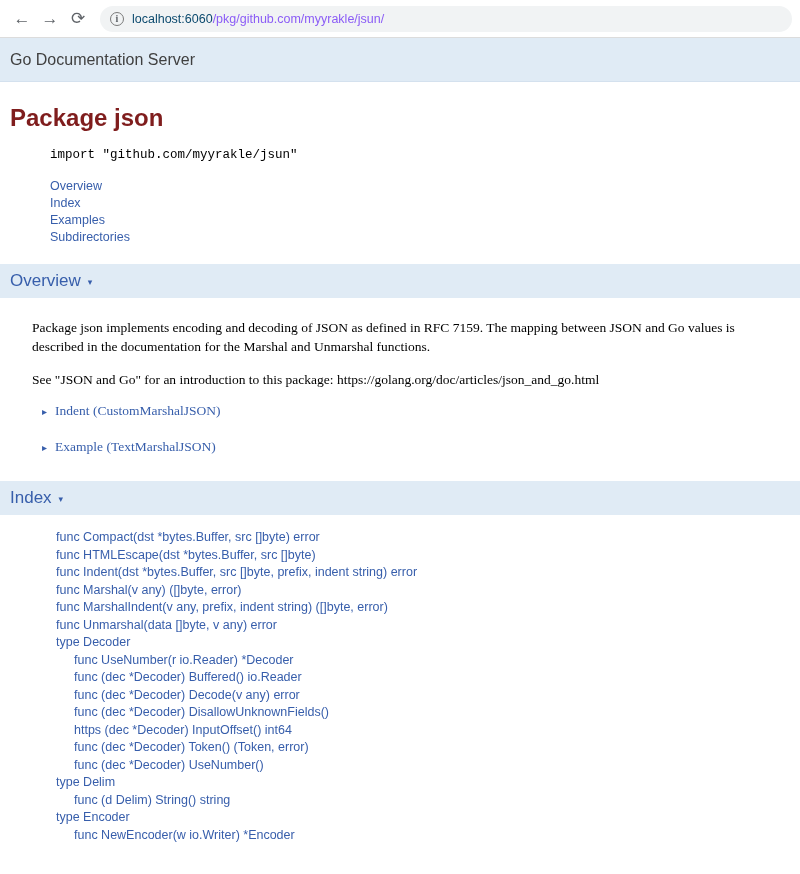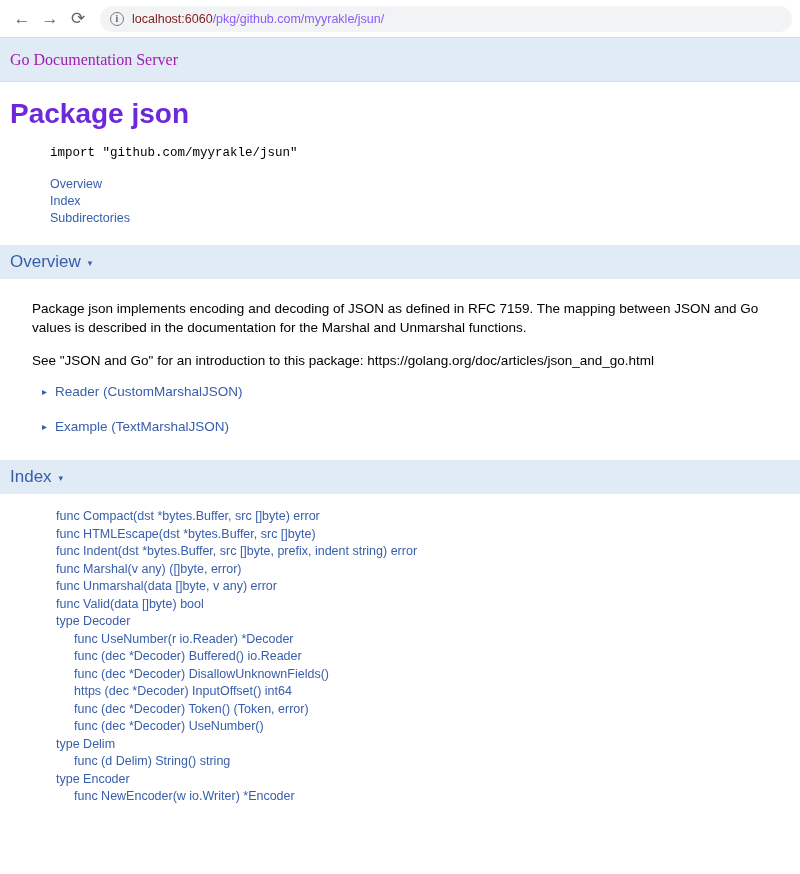--- a/index.html
+++ b/index.html
@@ -50,47 +50,47 @@
     font-family: "Liberation Serif", serif;
     font-weight: bold;
     margin-right: 8px;
     flex: none;
   }
   .url-text {
     font-size: 12.5px;
     color: #202124;
     white-space: nowrap;
   }
-  .url-text .host { color: #7f1d1d; }
+  .url-text .host { color: #0c4a6e; }
   .url-text .path { color: #8b5cf6; }
 
   
   .site-header {
     height: 44px;
     background: #e0ebf5;
     display: flex;
     align-items: center;
     padding: 0 10px;
     border-bottom: 1px solid #d4e1ee;
   }
   .site-title {
     font-size: 16px;
-    color: #a21caf;
-    font-family: Liberation Serif, serif;
+    color: #404040;
+    font-family: Liberation Sans, sans-serif;
   }
 
   
   .content {
     padding: 0 10px;
   }
   h1.pkg-title {
-    font-size: 28px;
-    color: #6d28d9;
+    font-size: 24px;
+    color: #7f1d1d;
     font-family: "Liberation Sans", sans-serif;
-    margin: 16px 0 16px 0;
+    margin: 22px 0 16px 0;
     font-weight: bold;
   }
   .import-line {
     font-family: "Liberation Mono", monospace;
     font-size: 12.5px;
     color: #000;
     margin-left: 40px;
     margin-bottom: 16px;
   }
   .toc {
@@ -126,20 +126,21 @@
   }
   .tri-down {
     font-size: 9px;
     color: #375eab;
     position: relative;
     top: 1px;
   }
 
   .section-body {
     padding: 12px 22px 6px 22px;
+    font-family: Liberation Serif, serif;
   }
   .section-body p {
     margin: 8px 0 14px 0;
     font-size: 13.5px;
     line-height: 19px;
     color: #000;
   }
   .section-body p a {
     color: #000000;
     text-decoration: none;
@@ -197,59 +198,61 @@
 
 <div class="content">
 
   <h1 class="pkg-title">Package json</h1>
 
   <div class="import-line">import "github.com/myyrakle/jsun"</div>
 
   <div class="toc">
     <a href="#">Overview</a>
     <a href="#">Index</a>
+    <a href="#">Examples</a>
     <a href="#">Subdirectories</a>
   </div>
 
   <div class="section-bar">
     <h2>
       <span>Overview</span>
       <span class="tri-down">▾</span>
     </h2>
   </div>
   <div class="section-body">
     <p>Package json implements encoding and decoding of JSON as defined in RFC 7159. The mapping between JSON and Go values is described in the documentation for the Marshal and Unmarshal functions.</p>
     <p><span>See "JSON and Go" for an introduction to this package: </span><a href="#">https://golang.org/doc/articles/json_and_go.html</a></p>
 
     <div class="example-row">
       <span class="tri-right">▸</span>
-      <a href="#">Reader (CustomMarshalJSON)</a>
+      <a href="#">Indent (CustomMarshalJSON)</a>
     </div>
     <div class="example-row">
       <span class="tri-right">▸</span>
       <a href="#">Example (TextMarshalJSON)</a>
     </div>
   </div>
 
   <div class="section-bar">
     <h2>
       <span>Index</span>
       <span class="tri-down">▾</span>
     </h2>
   </div>
   <div class="index-list" id="index-list">
       <div><a href="#">func Compact(dst *bytes.Buffer, src []byte) error</a></div>
       <div><a href="#">func HTMLEscape(dst *bytes.Buffer, src []byte)</a></div>
       <div><a href="#">func Indent(dst *bytes.Buffer, src []byte, prefix, indent string) error</a></div>
       <div><a href="#">func Marshal(v any) ([]byte, error)</a></div>
+      <div><a href="#">func MarshalIndent(v any, prefix, indent string) ([]byte, error)</a></div>
       <div><a href="#">func Unmarshal(data []byte, v any) error</a></div>
-      <div><a href="#">func Valid(data []byte) bool</a></div>
       <div><a href="#">type Decoder</a></div>
       <div class="indent-1"><a href="#">func UseNumber(r io.Reader) *Decoder</a></div>
       <div class="indent-1"><a href="#">func (dec *Decoder) Buffered() io.Reader</a></div>
+      <div class="indent-1"><a href="#">func (dec *Decoder) Decode(v any) error</a></div>
       <div class="indent-1"><a href="#">func (dec *Decoder) DisallowUnknownFields()</a></div>
       <div class="indent-1"><a href="#">https (dec *Decoder) InputOffset() int64</a></div>
       <div class="indent-1"><a href="#">func (dec *Decoder) Token() (Token, error)</a></div>
       <div class="indent-1"><a href="#">func (dec *Decoder) UseNumber()</a></div>
       <div><a href="#">type Delim</a></div>
       <div class="indent-1"><a href="#">func (d Delim) String() string</a></div>
       <div><a href="#">type Encoder</a></div>
       <div class="indent-1"><a href="#">func NewEncoder(w io.Writer) *Encoder</a></div>
     </div>
 

